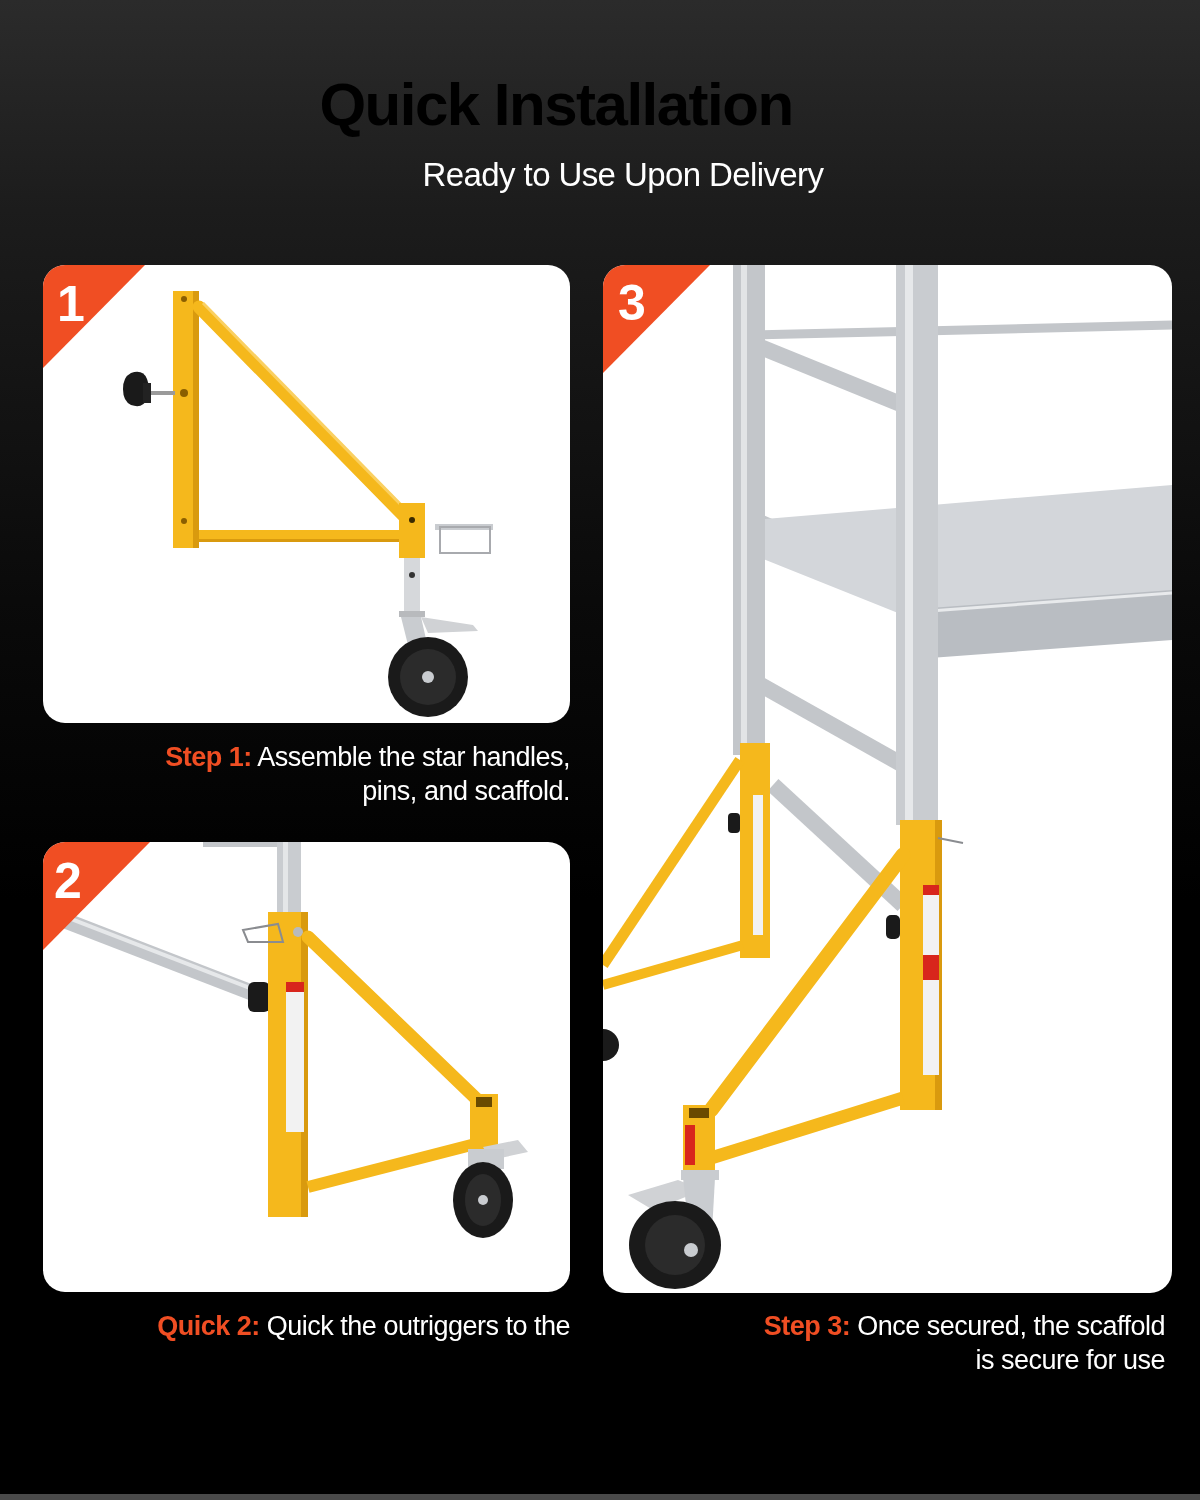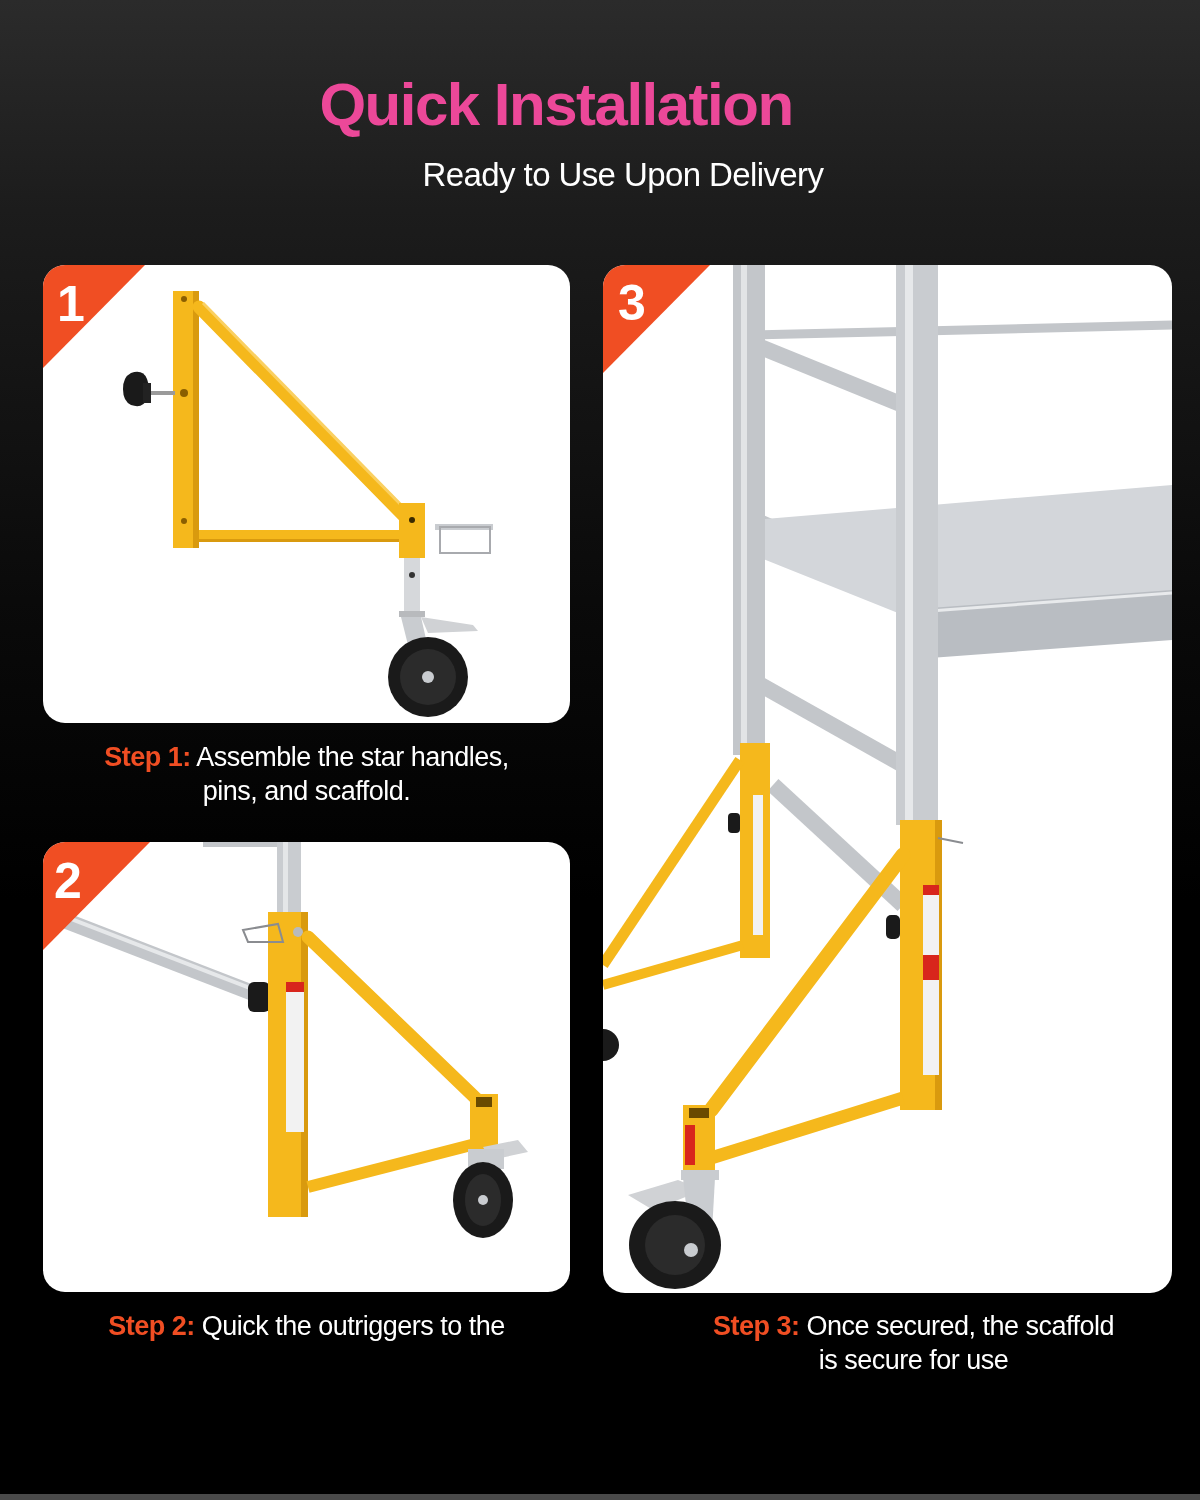--- a/index.html
+++ b/index.html
@@ -3,39 +3,39 @@
 <meta charset="utf-8">
 <style>
   html, body { margin: 0; padding: 0; }
   body {
     width: 1200px; height: 1500px; position: relative; overflow: hidden;
     background: linear-gradient(180deg, #2b2b2b 0%, #1c1c1c 14%, #0a0a0a 40%, #000000 60%, #000000 100%);
     font-family: "Liberation Sans", "DejaVu Sans", sans-serif;
   }
   .title {
     position: absolute; left: 0; width: 1112px; top: 70px; text-align: center;
-    font-size: 60px; font-weight: 700; color: #ec4899; letter-spacing: -1.5px;
+    font-size: 60px; font-weight: 700; color: #000000; letter-spacing: -1.5px;
     line-height: 70px;
   }
   .subtitle {
     position: absolute; left: 0; width: 1246px; top: 155px; text-align: center;
     font-size: 33px; color: #ffffff; letter-spacing: -0.6px; line-height: 40px;
   }
   .card {
     position: absolute; background: #ffffff; border-radius: 22px; overflow: hidden;
   }
   .card svg.photo { position: absolute; left: 0; top: 0; }
   .badge {
     position: absolute; left: 0; top: 0; width: 110px; height: 110px;
   }
   .badge-num {
     position: absolute; color: #ffffff; font-weight: 700; font-size: 50px; line-height: 50px;
   }
   .caption {
-    position: absolute; text-align: center; color: #ffffff; font-size: 27px;
+    position: absolute; text-align: right; color: #ffffff; font-size: 27px;
     line-height: 34px; letter-spacing: -0.5px;
   }
   .caption .step { color: #f04e23; font-weight: 700; }
   .bottom-strip {
     position: absolute; left: 0; top: 1494px; width: 1200px; height: 6px; background: #4a4a4a;
   }
 </style>
 </head>
 <body>
 
@@ -121,21 +121,21 @@
     <ellipse cx="440" cy="358" rx="18" ry="26" fill="#2b2b2b"></ellipse>
     <circle cx="440" cy="358" r="5" fill="#c9ccd0"></circle>
   </svg>
   <svg class="badge" width="110" height="110" viewBox="0 0 110 110">
     <polygon points="0,0 107,0 0,108" fill="#f04e23"></polygon>
   </svg>
   <div class="badge-num" style="left:11px; top:14px;">2</div>
 </div>
 
 <div class="caption" style="left:43px; width:527px; top:1309px;">
-  <span class="step">Step 2:</span>
+  <span class="step">Quick 2:</span>
   <span>Quick the outriggers to the</span><br>
 </div>
 
 <div class="card" style="left:603px; top:265px; width:569px; height:1028px;">
   <svg class="photo" width="569" height="1028" viewBox="0 0 569 1028">
 
     <line x1="150" y1="70" x2="569" y2="60" stroke="#c3c6ca" stroke-width="9"></line>
 
     <line x1="140" y1="75" x2="300" y2="140" stroke="#c3c6ca" stroke-width="16"></line>
     <line x1="140" y1="250" x2="300" y2="320" stroke="#c3c6ca" stroke-width="16"></line>
@@ -181,19 +181,19 @@
     <ellipse cx="72" cy="980" rx="46" ry="44" fill="#1a1a1a"></ellipse>
     <ellipse cx="72" cy="980" rx="30" ry="30" fill="#2b2b2b"></ellipse>
     <circle cx="88" cy="985" r="7" fill="#c9ccd0"></circle>
   </svg>
   <svg class="badge" width="110" height="110" viewBox="0 0 110 110">
     <polygon points="0,0 107,0 0,108" fill="#f04e23"></polygon>
   </svg>
   <div class="badge-num" style="left:15px; top:13px;">3</div>
 </div>
 
-<div class="caption" style="left:629px; width:569px; top:1309px;">
+<div class="caption" style="left:596px; width:569px; top:1309px;">
   <span class="step">Step 3:</span>
   <span>Once secured, the scaffold</span><br>
   <span>is secure for use</span>
 </div>
 
 <div class="bottom-strip"></div>
 
 </body></html>

